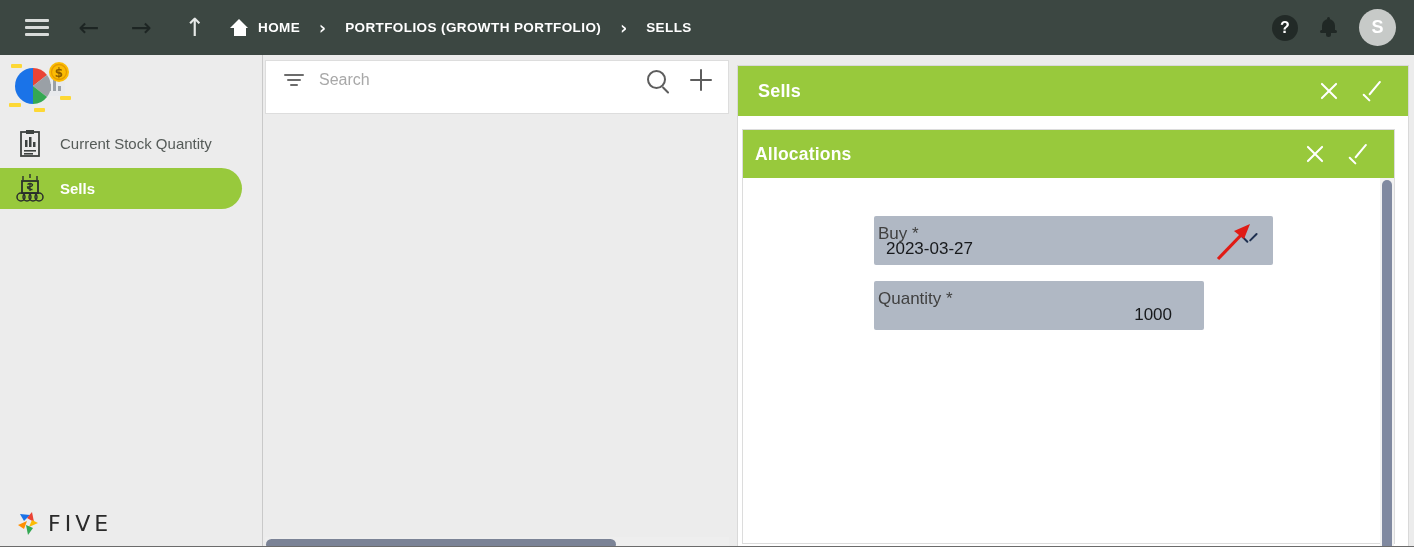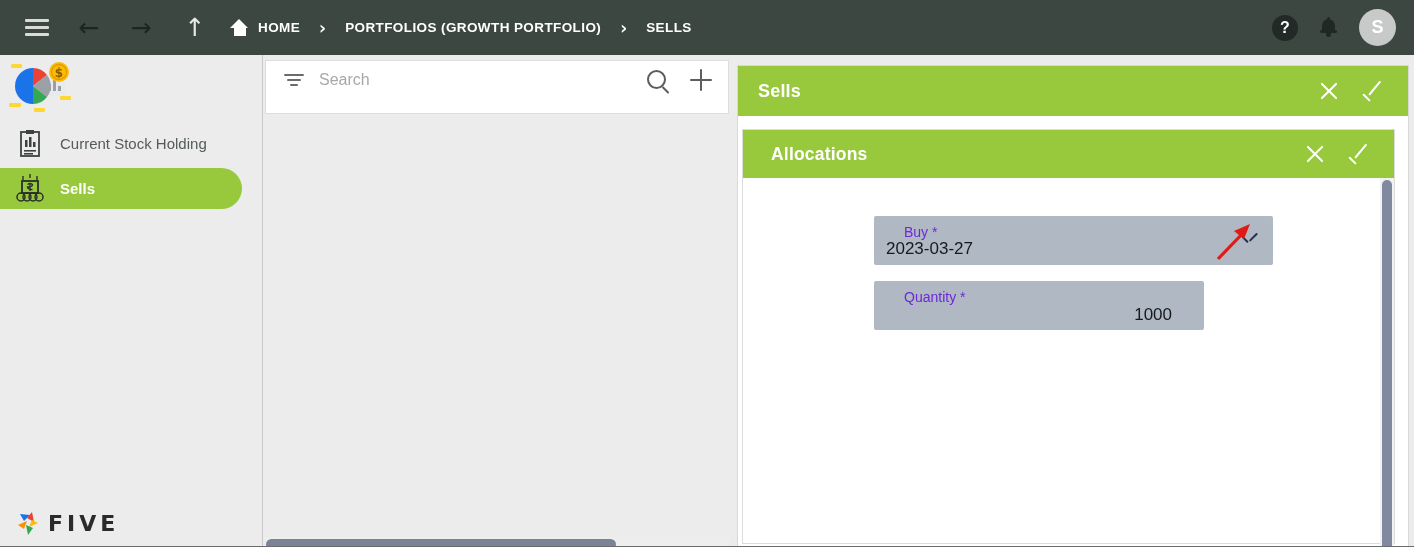--- a/index.html
+++ b/index.html
@@ -110,21 +110,21 @@
     width: 242px;
   }
   .nav-ico { width: 32px; height: 30px; flex: 0 0 auto; position: relative; }
   .nav-label {
     margin-left: 14px; font-size: 15px; color: #555b58;
   }
   .nav-item.active .nav-label { color: #ffffff; font-weight: bold; }
 
   .bottom-logo {
     position: absolute; bottom: 8px; left: 14px;
-    display: flex; align-items: center; gap: 4px; font-weight: bold;
+    display: flex; align-items: center; gap: 4px;
   }
   .five-word {
     font-size: 22px; letter-spacing: 4px; color: #2a2a2a;
     font-family: "DejaVu Sans", sans-serif;
   }
 
   
   .listpanel {
     position: absolute; top: 55px; left: 263px;
     width: 470px; height: 492px;
@@ -227,33 +227,33 @@
   .chk-ico { width: 24px; height: 22px; position: relative; cursor: pointer; }
   .chk-ico i { position: absolute; background: #ffffff; border-radius: 1px; height: 2px; }
   .chk-ico i:nth-child(1) { left: 1px; top: 13px; width: 10px; transform: rotate(45deg); transform-origin: left center; }
   .chk-ico i:nth-child(2) { left: 7px; top: 14px; width: 18px; transform: rotate(-50deg); transform-origin: left center; }
 
   .panel-alloc {
     position: absolute; top: 63px; left: 4px;
     width: 653px; height: 415px;
     background: #ffffff; border: 1px solid #dcdcdc;
   }
-  .panel-head-alloc { height: 48px; padding-left: 28px; }
+  .panel-head-alloc { height: 48px; padding-left: 12px; }
   .panel-head-alloc .panel-title { font-size: 17.5px; }
   .alloc-body { position: relative; height: 365px; background: #ffffff; }
 
   .field {
     position: absolute;
     background: #b0b8c4; border-radius: 2px;
   }
   .field-buy   { left: 131px; top: 38px;  width: 399px; height: 49px; }
   .field-qty   { left: 131px; top: 103px; width: 330px; height: 49px; }
   .field-label {
-    position: absolute; left: 30px; top: 8px;
-    font-size: 14px; color: #6d28d9;
+    position: absolute; left: 4px; top: 8px;
+    font-size: 17px; color: #404040;
   }
   .field-value {
     position: absolute; left: 12px; top: 23px;
     font-size: 17px; color: #17191c;
   }
   .field-value.right { left: auto; right: 32px; top: 24px; }
   .chev {
     position: absolute; right: 16px; top: 18px;
     width: 15px; height: 9px; cursor: pointer;
   }
@@ -358,21 +358,21 @@
         <svg width="32" height="30" viewBox="0 0 32 30">
           <rect x="7" y="3" width="18" height="24" fill="none" stroke="#3d4240" stroke-width="1.8"></rect>
           <rect x="12" y="1" width="8" height="4" fill="#3d4240"></rect>
           <rect x="11" y="11" width="2.5" height="7" fill="#3d4240"></rect>
           <rect x="15" y="8" width="2.5" height="10" fill="#3d4240"></rect>
           <rect x="19" y="13" width="2.5" height="5" fill="#3d4240"></rect>
           <rect x="10" y="21" width="12" height="1.6" fill="#3d4240"></rect>
           <rect x="10" y="24" width="9" height="1.6" fill="#3d4240"></rect>
         </svg>
       </span>
-      <span class="nav-label">Current Stock Holding</span>
+      <span class="nav-label">Current Stock Quantity</span>
     </div>
 
 
     <div class="nav-item active">
       <span class="nav-ico">
         <svg width="32" height="30" viewBox="0 0 32 30">
           <path d="M9 6 L9 2 M16 4 L16 0 M23 6 L23 2" stroke="#2a2f2c" stroke-width="1.4"></path>
           <rect x="8" y="7" width="16" height="12" fill="none" stroke="#2a2f2c" stroke-width="1.8"></rect>
           <path d="M16 9 L16 17 M13.5 10.5 Q16 8.5 18.5 10.5 Q18.5 13 13.5 13 Q13.5 15.5 18.5 15.5" fill="none" stroke="#2a2f2c" stroke-width="1.3"></path>
           <circle cx="7" cy="23" r="4" fill="none" stroke="#2a2f2c" stroke-width="1.5"></circle>

